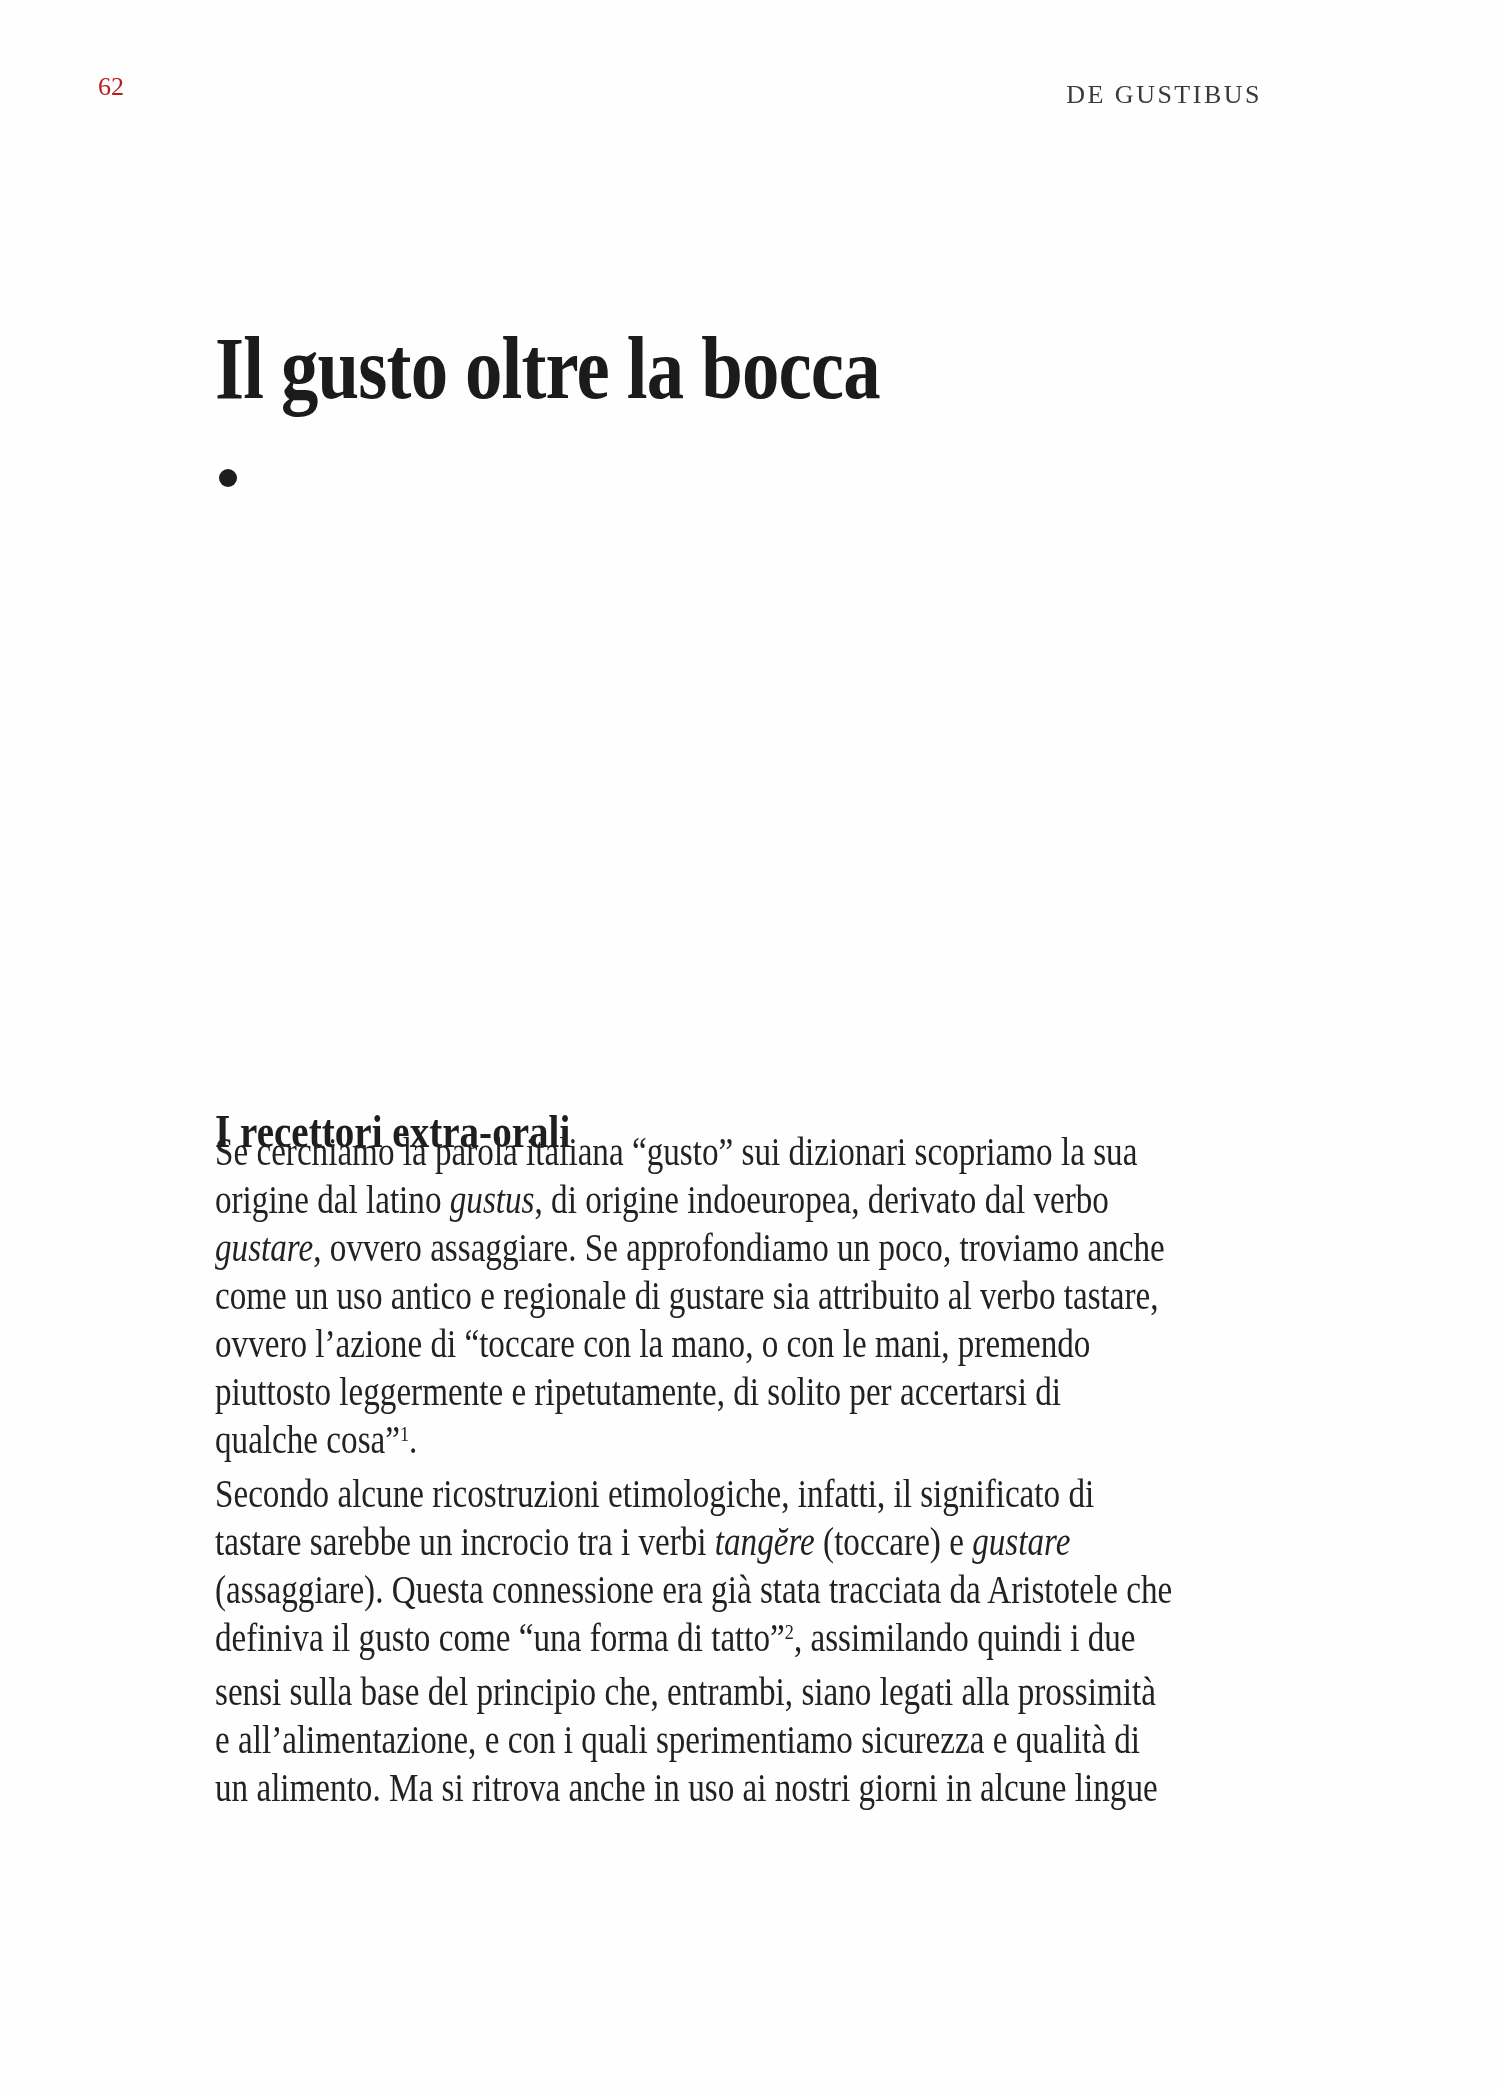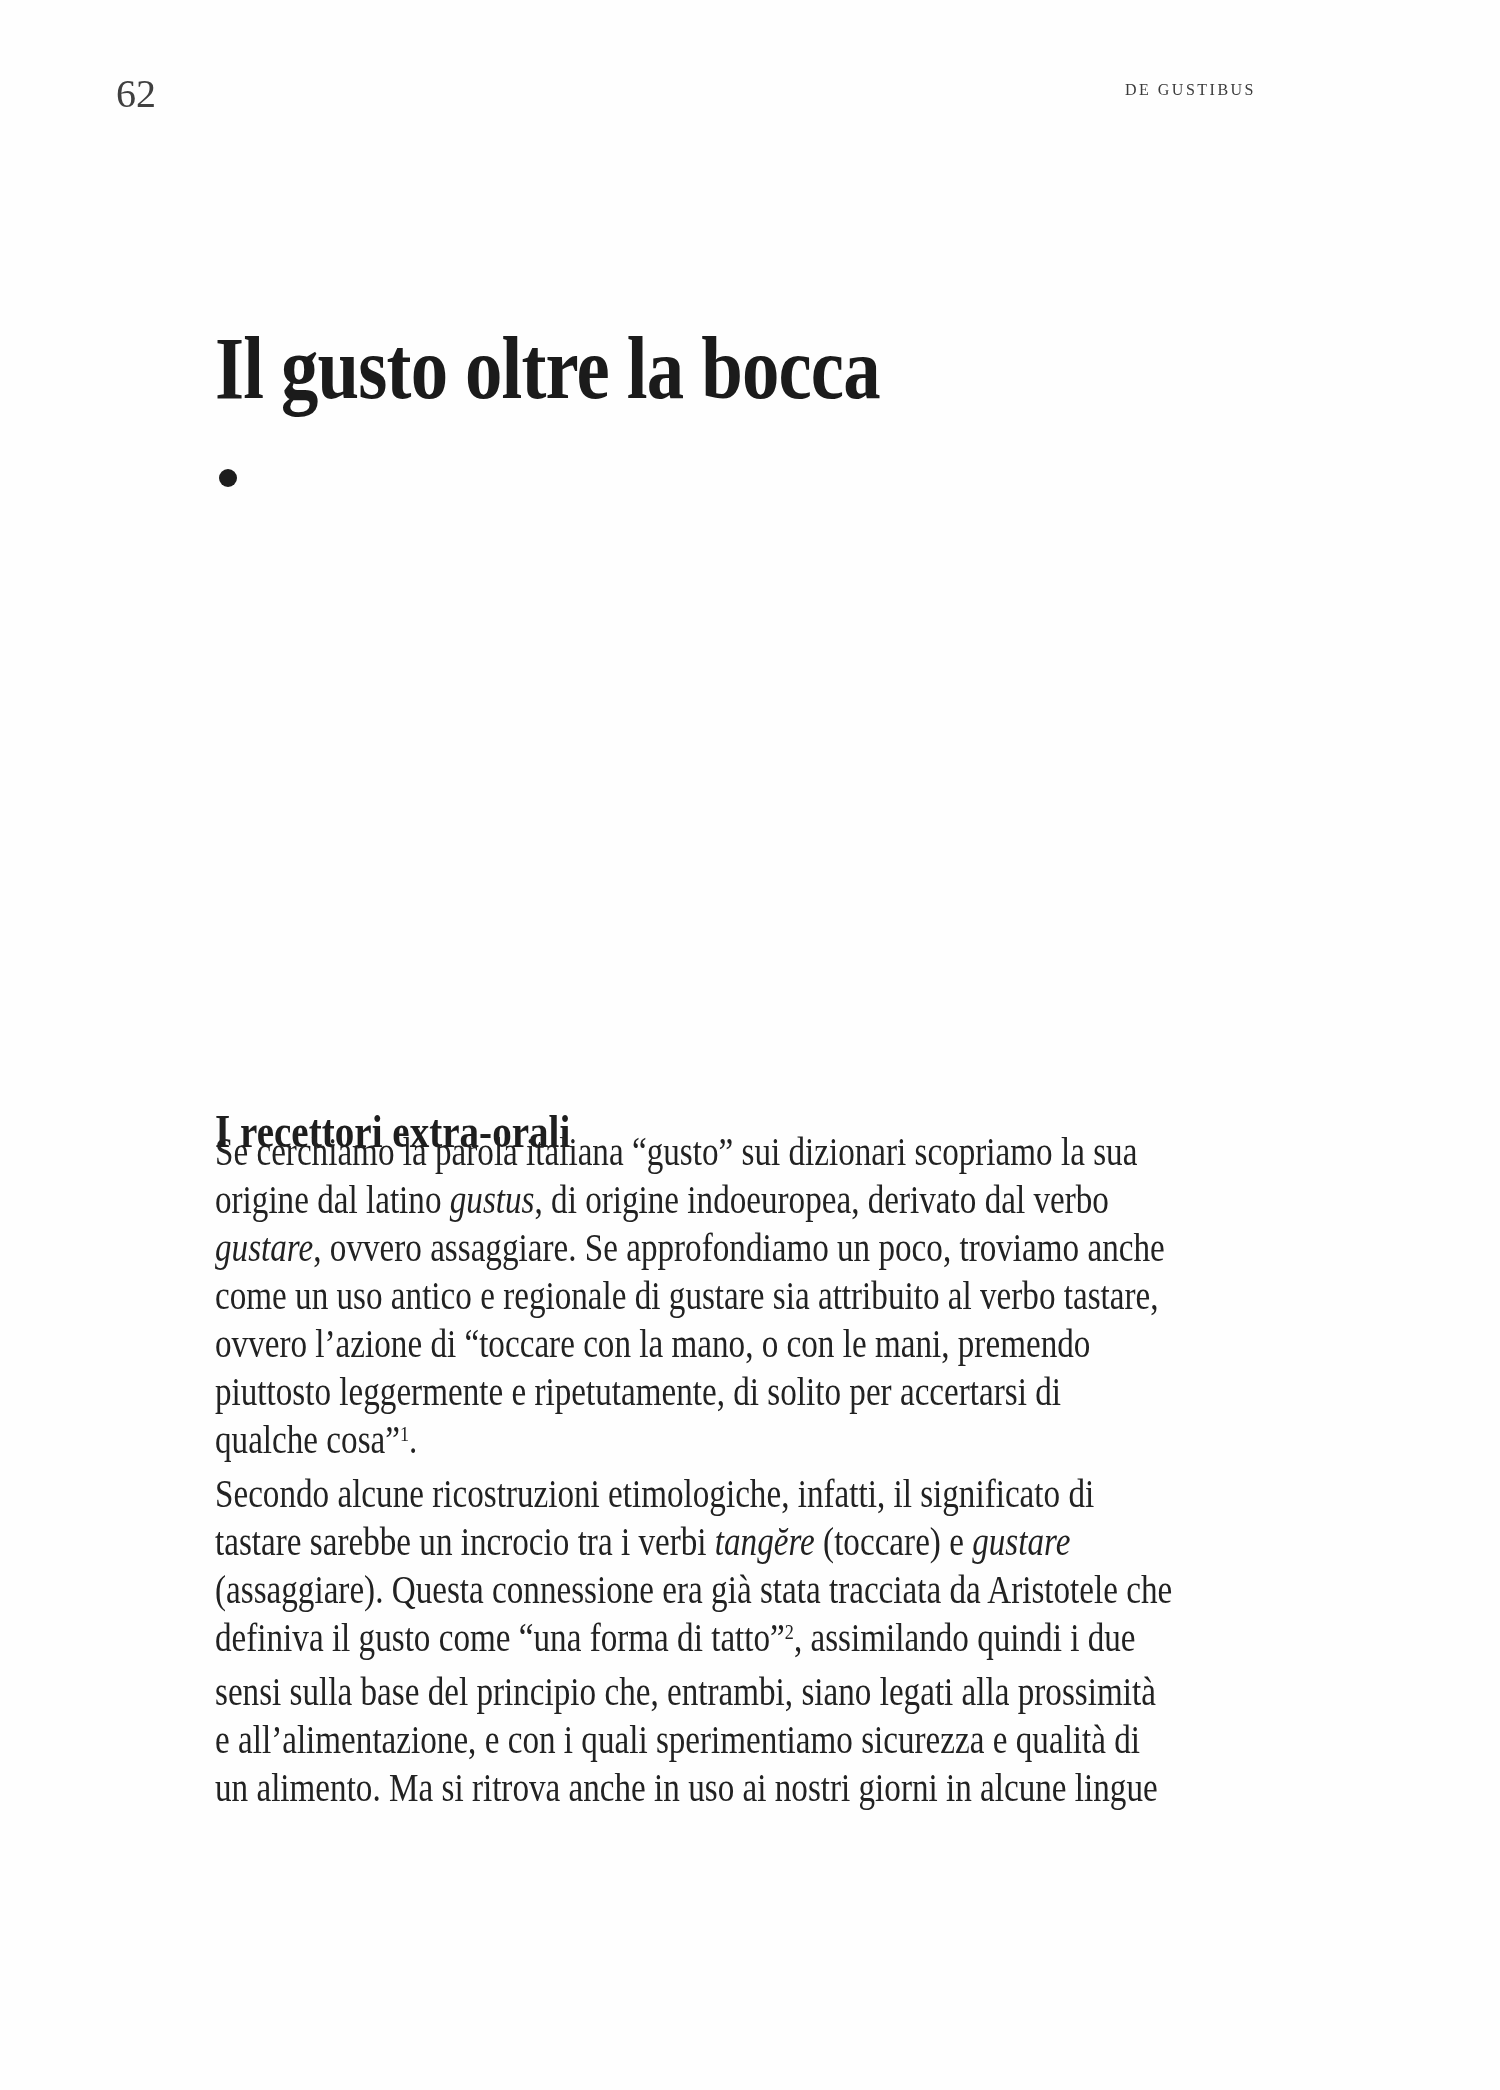--- a/index.html
+++ b/index.html
@@ -14,31 +14,31 @@
     color: #1f1f1f;
   }
   
   .condense {
     transform: scaleX(0.85);
     transform-origin: 0 0;
     white-space: nowrap;
   }
   .folio {
     position: absolute;
-    left: 116px;
+    left: 98px;
     top: 74px;
-    font-size: 40px;
+    font-size: 26px;
     line-height: 1;
-    color: #404040;
+    color: #b91c1c;
   }
   .running-header {
     position: absolute;
-    right: 244px;
+    right: 238px;
     top: 82px;
-    font-size: 16px;
+    font-size: 26px;
     line-height: 1;
     letter-spacing: 2.5px;
     color: #3a3a3a;
   }
   .chapter-title {
     position: absolute;
     left: 215px;
     top: 262px;
     font-size: 88px;
     font-weight: 700;

